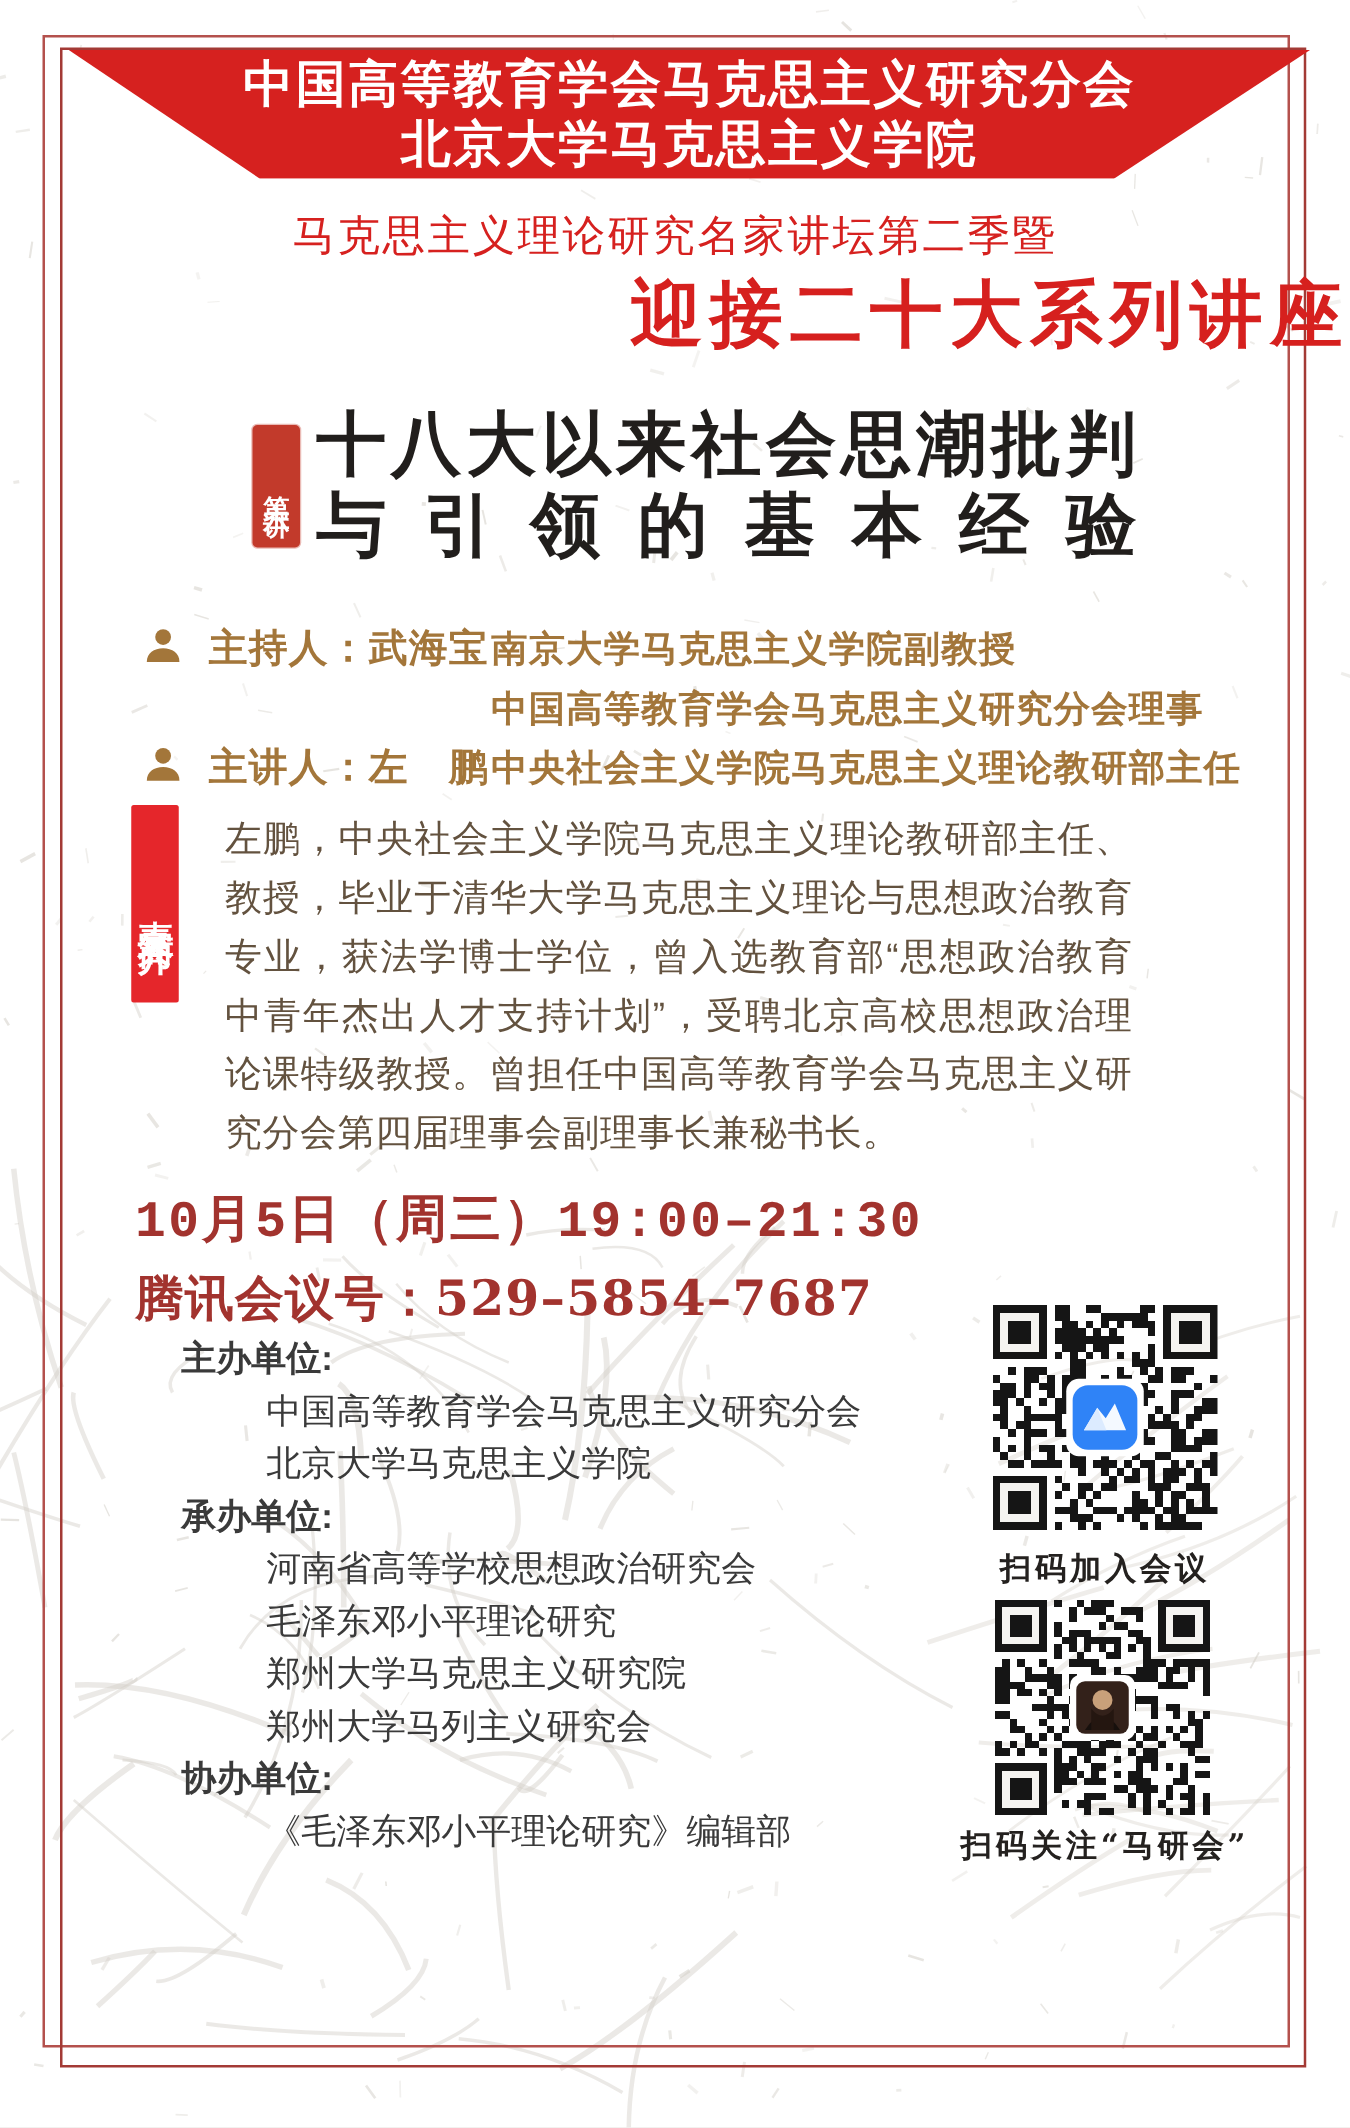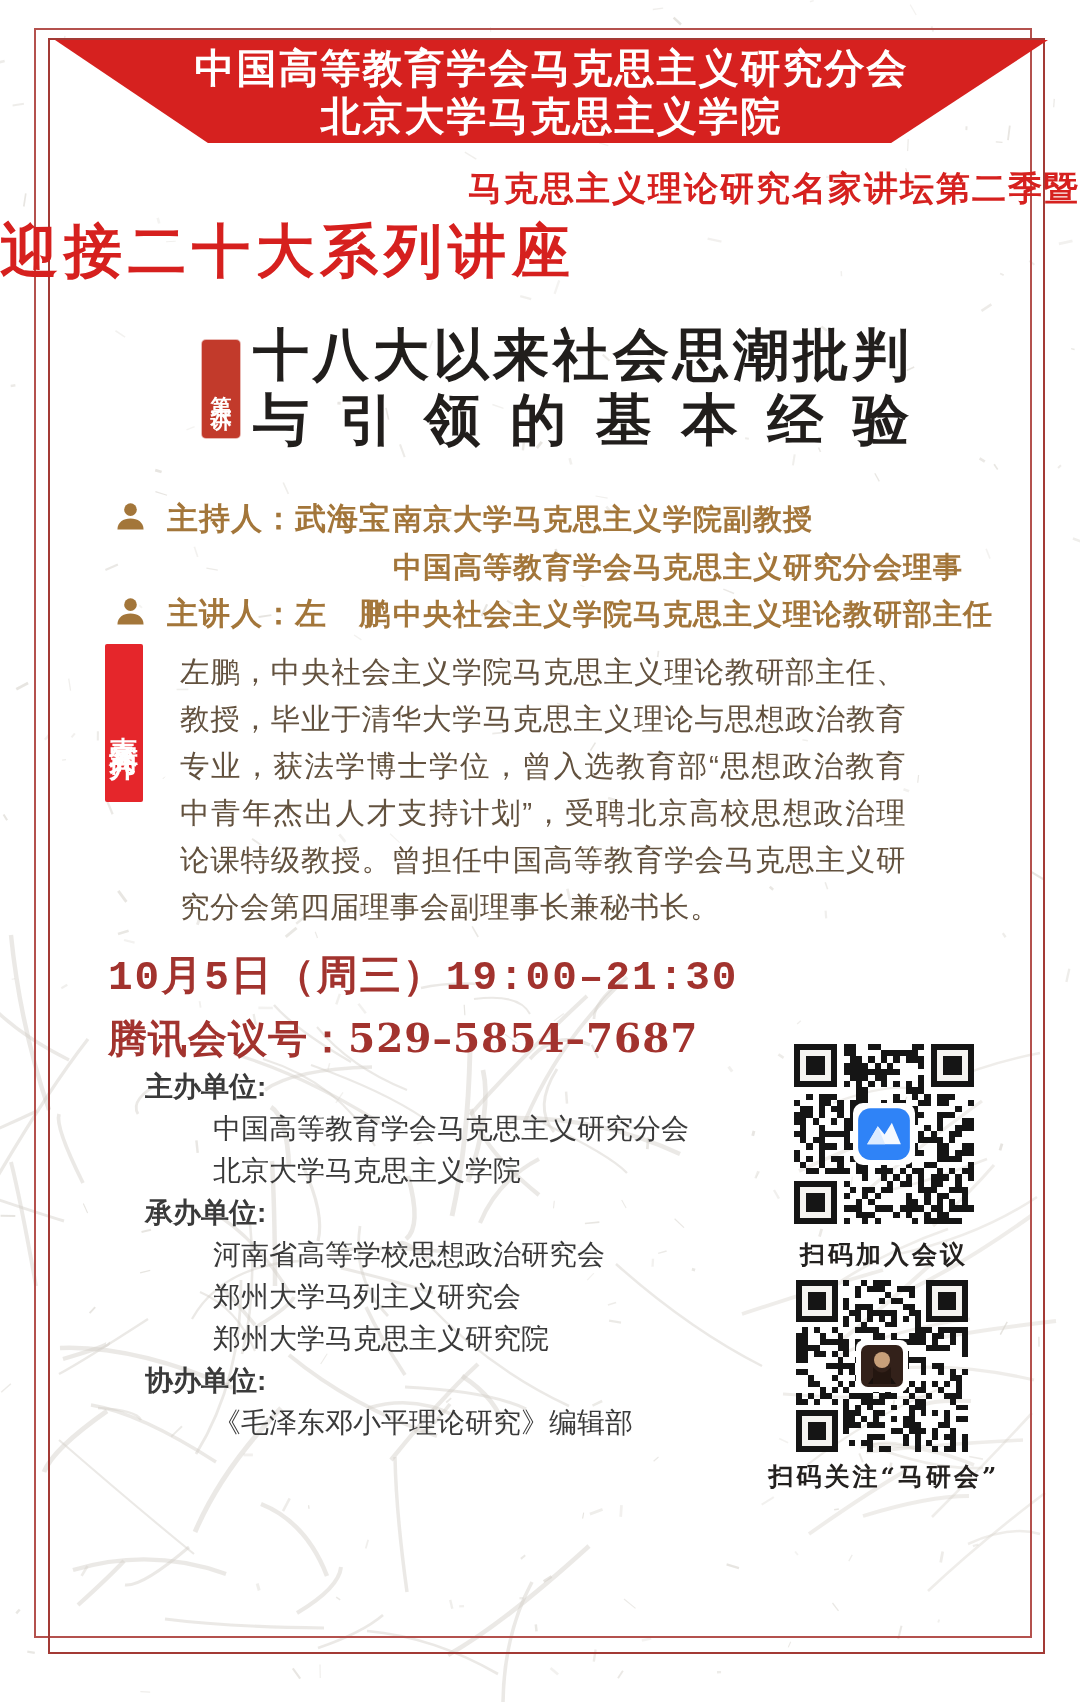--- a/index.html
+++ b/index.html
@@ -13,23 +13,23 @@
   .frame-inner{position:absolute;left:48px;top:38px;width:993px;height:1612px;border:2px solid #a33a35;z-index:1;}
 
   .banner{
     position:absolute;left:55px;top:40px;width:993px;height:103px;z-index:2;
     background:#d6211f;color:#fff;text-align:center;font-weight:700;
     clip-path:polygon(0 0,100% 0,84.2% 100%,15.4% 100%);
   }
   .banner .l1{font-size:40px;line-height:52px;margin-top:2px;letter-spacing:2px;}
   .banner .l2{font-size:40px;line-height:44px;letter-spacing:2px;}
 
-  .series-title{position:absolute;left:0;top:166px;width:1080px;text-align:right;z-index:2;
-    color:#d6211f;font-size:34px;font-weight:700;letter-spacing:2px;}
-  .series-subtitle{position:absolute;left:0;top:213px;width:1080px;text-align:left;z-index:2;
+  .series-title{position:absolute;left:0;top:166px;width:1080px;text-align:center;z-index:2;
+    color:#d6211f;font-size:34px;font-weight:400;letter-spacing:2px;}
+  .series-subtitle{position:absolute;left:0;top:213px;width:1080px;text-align:right;z-index:2;
     color:#d6201e;font-size:58px;font-weight:700;letter-spacing:6px;font-family:"DejaVu Serif",serif;}
 
   .badge{
     position:absolute;left:202px;top:340px;width:38px;height:98px;z-index:2;
     background:#c23a2b;border-radius:4px;color:#fff;
     writing-mode:vertical-rl;font-size:21px;font-weight:700;letter-spacing:7px;
     display:flex;align-items:center;justify-content:center;
     font-family:"DejaVu Serif",serif;
     box-shadow:0 0 0 1px rgba(194,58,43,.35);
   }
@@ -444,22 +444,23 @@
 
   <div class="datetime">10月5日（周三）19:00–21:30</div>
   <div class="meeting">腾讯会议号：529–5854–7687</div>
 
   <div class="orgs">
     <div class="row label">主办单位:</div>
     <div class="row item">中国高等教育学会马克思主义研究分会</div>
     <div class="row item">北京大学马克思主义学院</div>
     <div class="row label">承办单位:</div>
     <div class="row item">河南省高等学校思想政治研究会</div>
+    <div class="row item">毛泽东邓小平理论研究</div>
+    <div class="row item">郑州大学马克思主义研究院</div>
     <div class="row item">郑州大学马列主义研究会</div>
-    <div class="row item">郑州大学马克思主义研究院</div>
     <div class="row label">协办单位:</div>
     <div class="row item">《毛泽东邓小平理论研究》编辑部</div>
   </div>
 
   <div class="qr-box" id="qr-join" style="left:794px;top:1044px">
       <svg viewBox="0 0 29 29" width="100%" height="100%" shape-rendering="crispEdges" fill="#151515">
         <rect x="8" y="0" width="1" height="1"></rect>
         <rect x="9" y="0" width="1" height="1"></rect>
         <rect x="12" y="0" width="1" height="1"></rect>
         <rect x="13" y="0" width="1" height="1"></rect>

